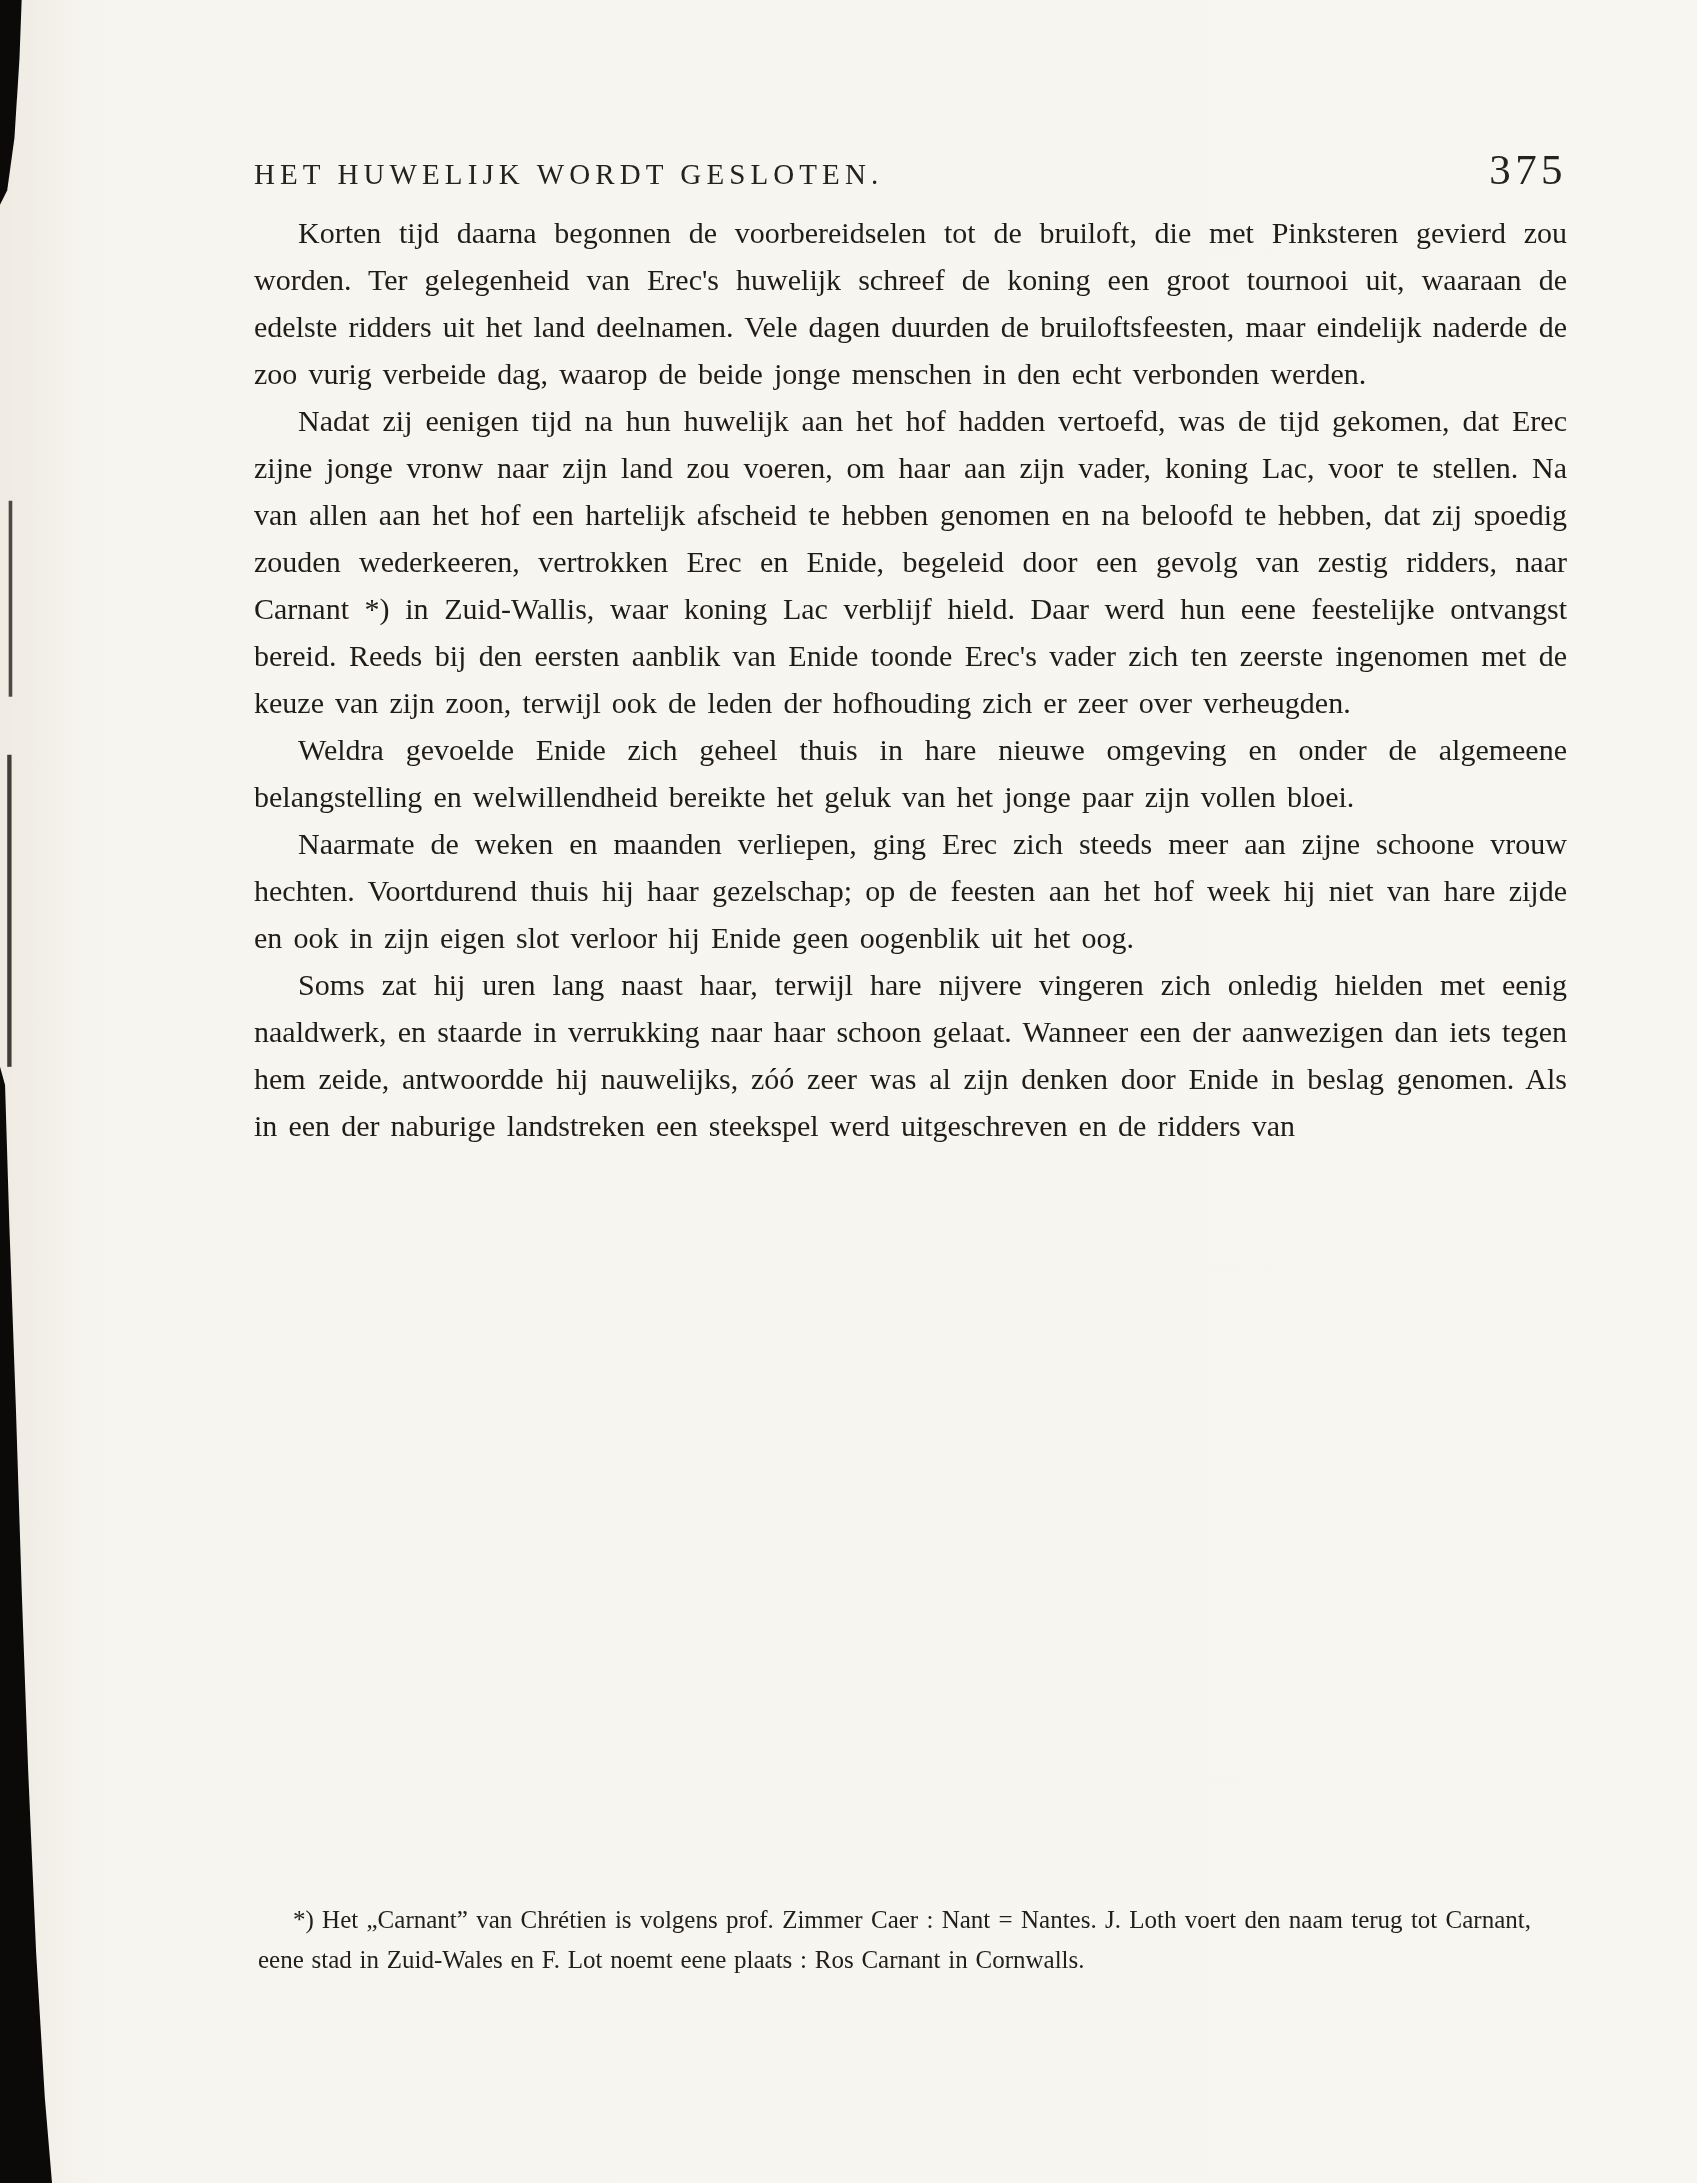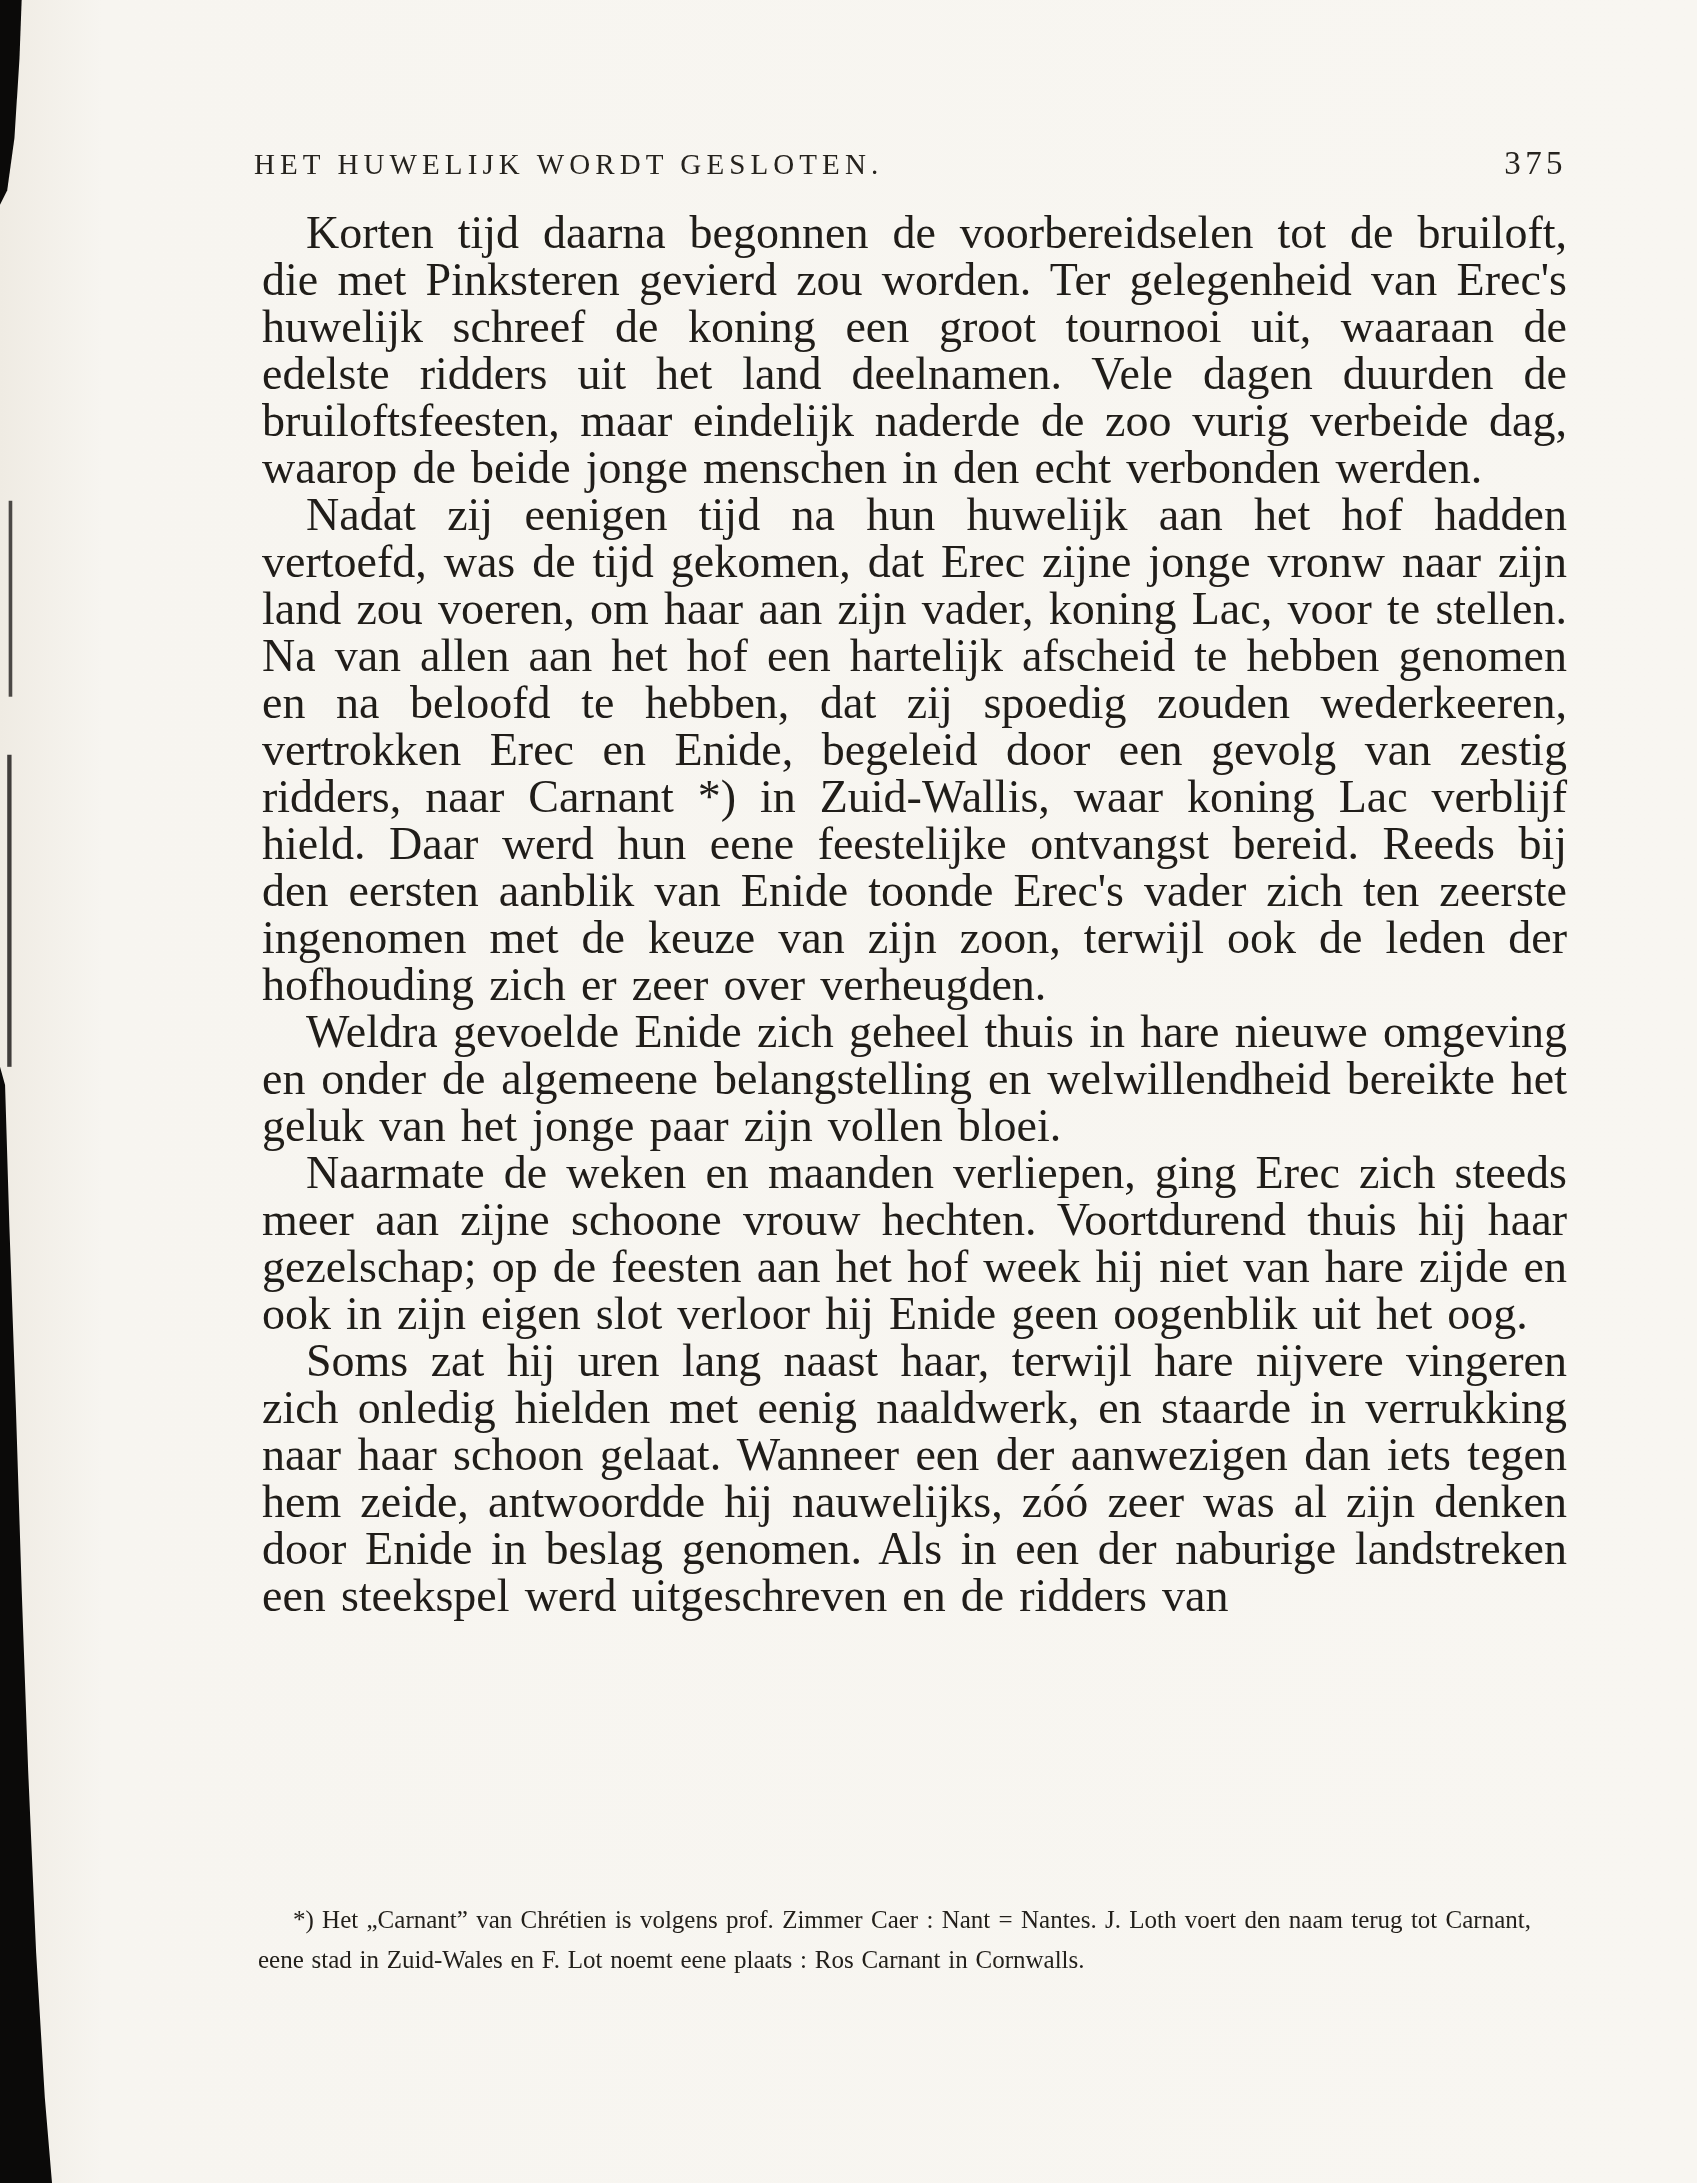--- a/index.html
+++ b/index.html
@@ -31,31 +31,31 @@
     display: flex;
     align-items: baseline;
   }
   .head-title {
     flex: 1;
     font-size: 29px;
     letter-spacing: 5.1px;
     color: #26231e;
   }
   .page-number {
-    font-size: 33px;
+    font-size: 43px;
     letter-spacing: 4.4px;
     color: #26231e;
     margin-left: 16px;
   }
   .body-text {
     position: absolute;
     top: 209px;
-    left: 262px;
+    left: 254px;
     right: 131px;
-    font-size: 46px;
+    font-size: 30px;
     line-height: 47px;
     text-align: justify;
     word-spacing: 3.6px;
   }
   .para {
     margin: 0;
     text-indent: 44px;
   }
   .footnote {
     position: absolute;

